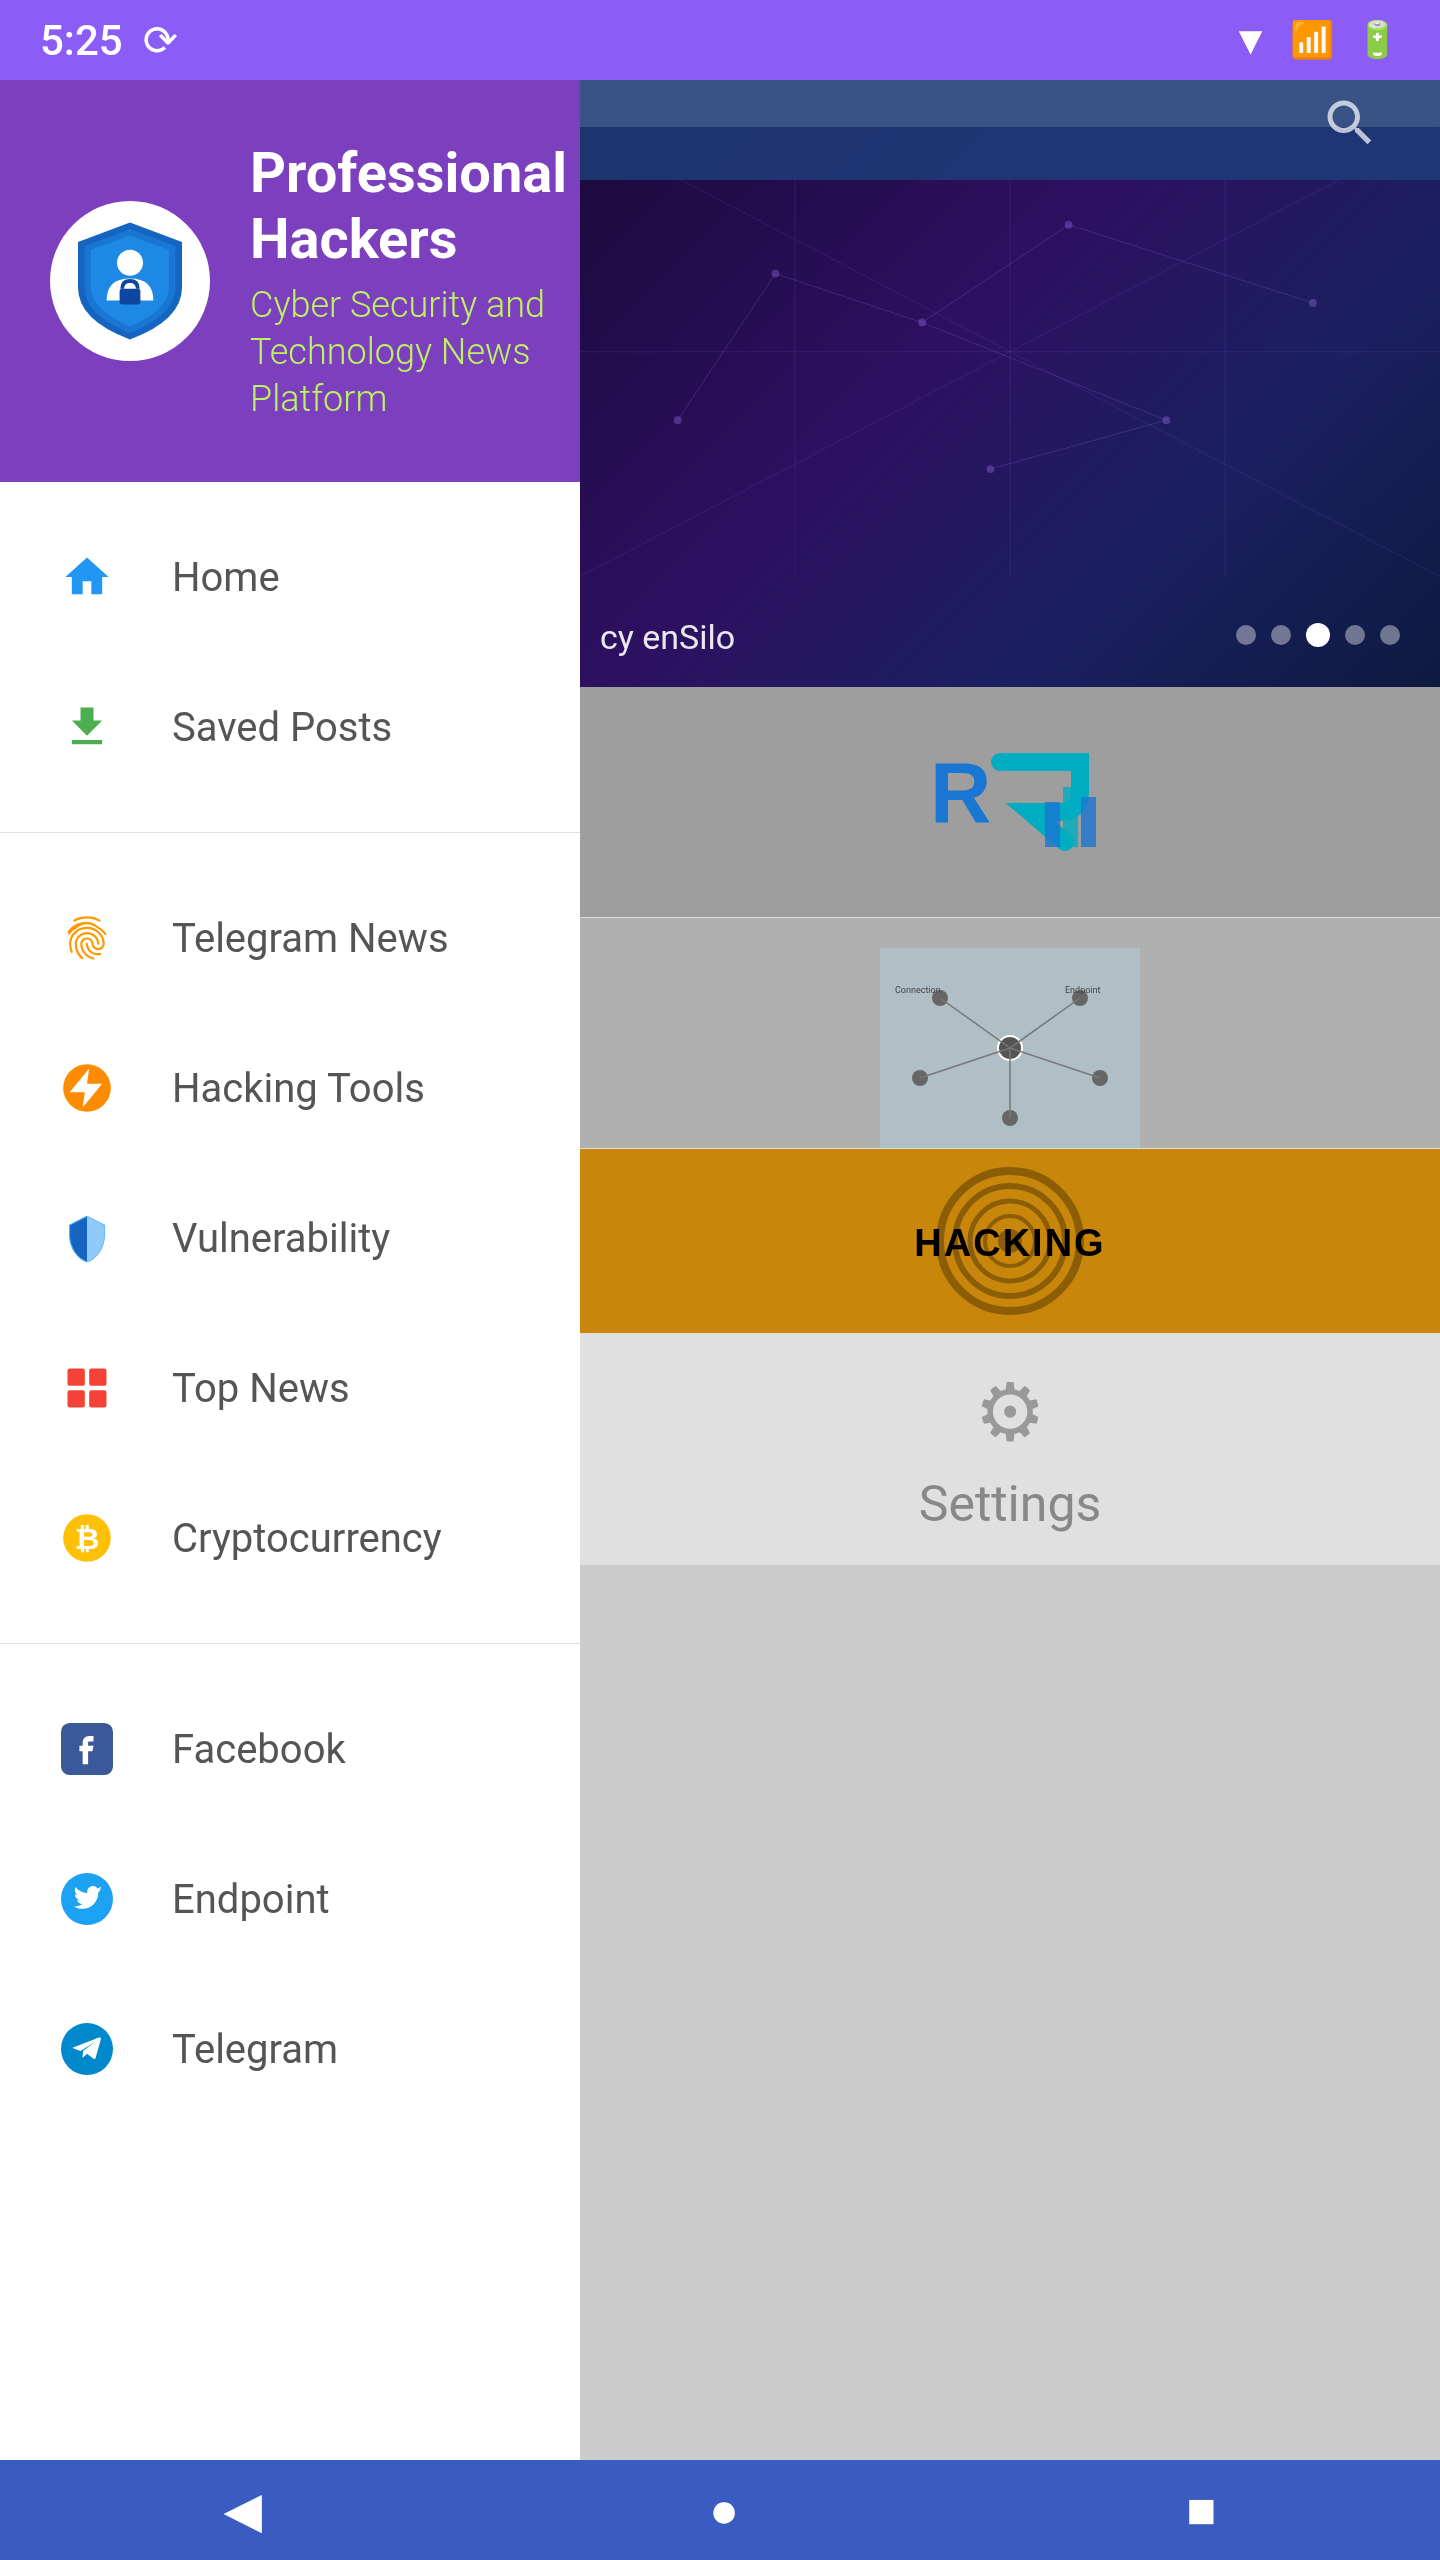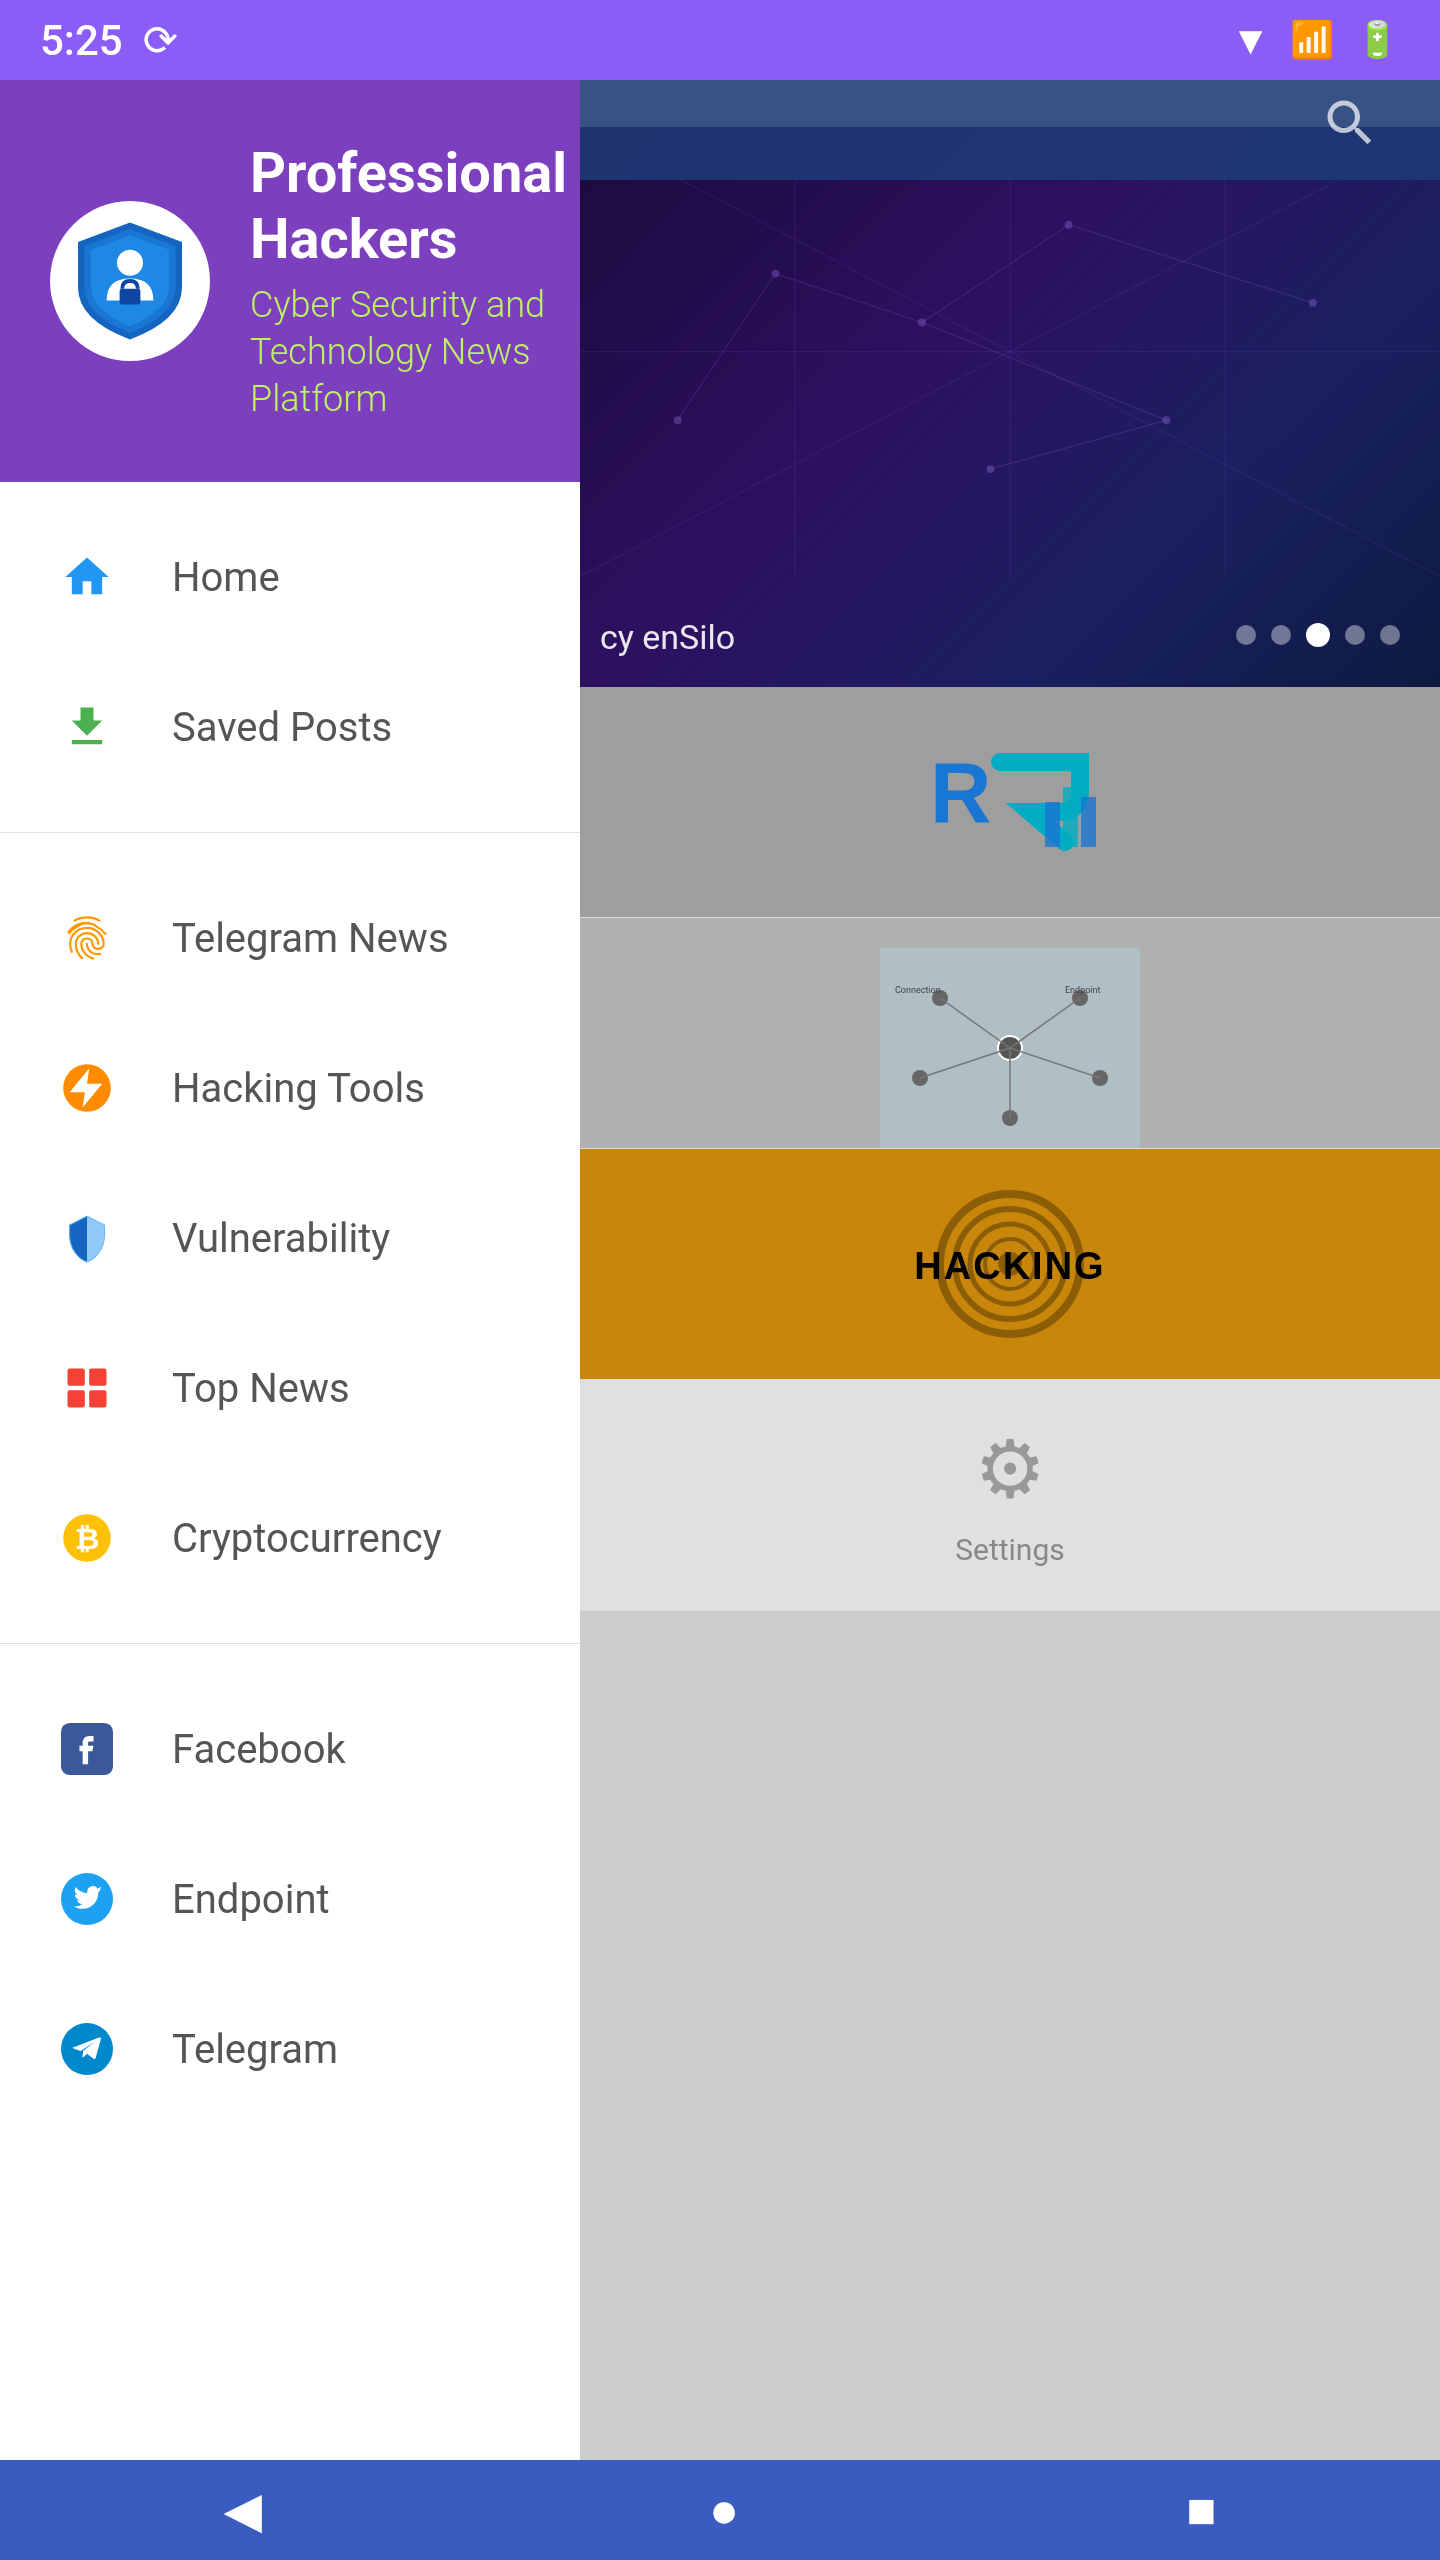--- a/index.html
+++ b/index.html
@@ -236,21 +236,21 @@
       width: 100%;
       height: 230px;
       display: flex;
       align-items: flex-end;
       justify-content: center;
     }
     
     .card-hacking {
       background: #c8860a;
       width: 100%;
-      height: 230px;
+      height: 184px;
       display: flex;
       align-items: center;
       justify-content: center;
       color: black;
       font-size: 70px;
       font-weight: 900;
       letter-spacing: 2px;
     }
     
     .card-settings {
@@ -261,21 +261,21 @@
       flex-direction: column;
       align-items: center;
       justify-content: center;
       gap: 15px;
     }
     .settings-gear {
       font-size: 80px;
       color: #999;
     }
     .settings-label {
-      font-size: 30px;
+      font-size: 50px;
       color: #888;
     }
 
     
     .bottom-nav {
       width: 100%;
       height: 100px;
       background: #3a5bbf;
       display: flex;
       align-items: center;

